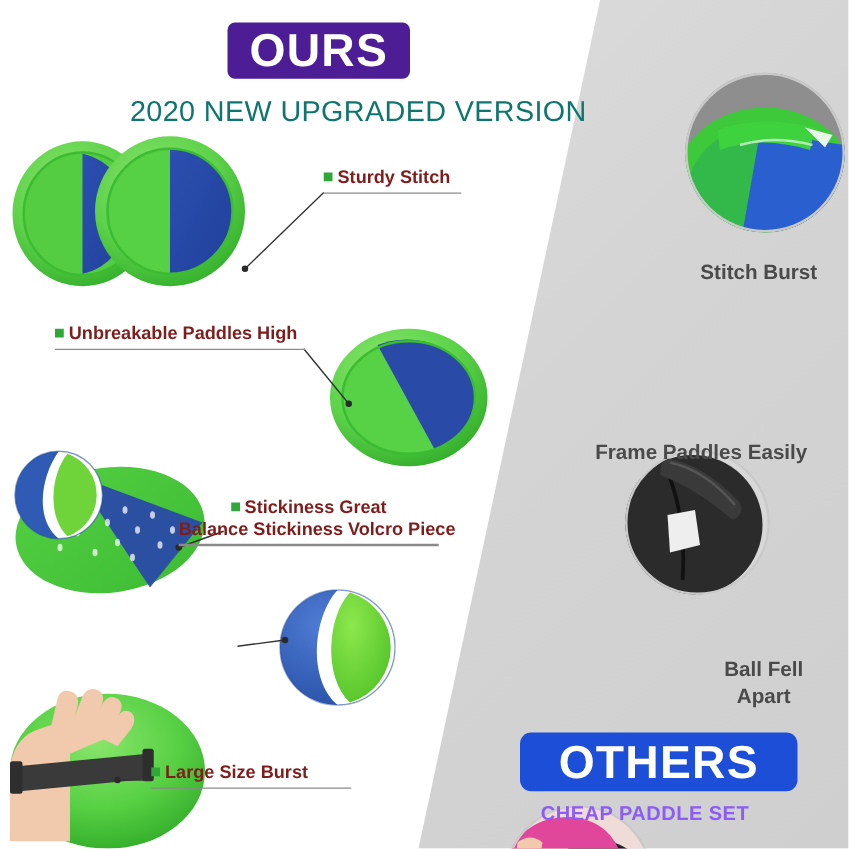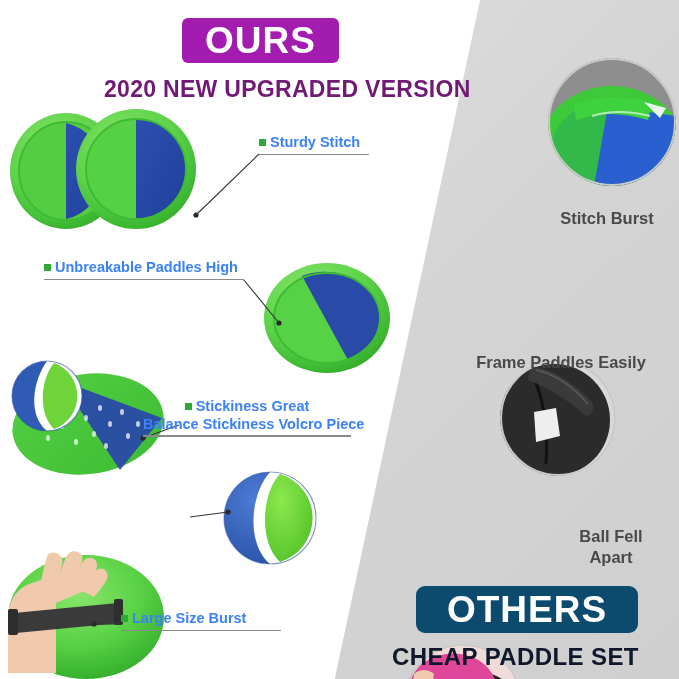--- a/index.html
+++ b/index.html
@@ -15,52 +15,52 @@
   
   .right-panel{
     position:absolute;inset:0;
     background:linear-gradient(135deg,#e3e3e3 0%,#d4d4d4 55%,#cfcfcf 100%);
     clip-path:polygon(100% 0, 100% 100%, 49.3% 100%, 70.7% 0);
     z-index:1;
   }
 
   
   .ours-badge{
-    position:absolute;left:182px;top:18px;width:157px;height:45px;
-    background:#a21caf;border-radius:6px;z-index:6;
+    position:absolute;left:182px;top:18px;width:146px;height:45px;
+    background:#4c1d95;border-radius:6px;z-index:6;
     display:flex;align-items:center;justify-content:center;
   }
   .ours-badge span{
     color:#ffffff;font-size:37px;font-weight:bold;letter-spacing:1px;
     line-height:1;
   }
   .ours-sub{
     position:absolute;left:104px;top:76px;width:360px;z-index:6;
-    color:#701a75;font-size:23px;font-weight:bold;letter-spacing:.3px;
+    color:#0f766e;font-size:23px;font-weight:normal;letter-spacing:.3px;
     white-space:nowrap;
   }
 
   
   .others-badge{
     position:absolute;left:416px;top:586px;width:222px;height:47px;
-    background:#0c4a6e;border-radius:9px;z-index:6;
+    background:#1d4ed8;border-radius:9px;z-index:6;
     display:flex;align-items:center;justify-content:center;
   }
   .others-badge span{
     color:#ffffff;font-size:37px;font-weight:bold;letter-spacing:1px;line-height:1;
   }
   .others-sub{
-    position:absolute;left:392px;top:643px;width:222px;text-align:center;z-index:6;
-    color:#0f172a;font-size:24px;font-weight:bold;letter-spacing:.4px;white-space:nowrap;
+    position:absolute;left:405px;top:643px;width:222px;text-align:center;z-index:6;
+    color:#8b5cf6;font-size:16px;font-weight:bold;letter-spacing:.4px;white-space:nowrap;
   }
 
   
   .callout{position:absolute;z-index:7;}
   .callout .ctext{
-    color:#3b82f6;font-size:14.5px;font-weight:bold;white-space:nowrap;line-height:1.22;
+    color:#7f1d1d;font-size:14.5px;font-weight:bold;white-space:nowrap;line-height:1.22;
   }
   .callout .ctext .bullet{
     display:inline-block;width:7px;height:7px;background:#2ea836;
     margin-right:4px;vertical-align:1px;
   }
   .callout .uline{
     height:1.5px;background:#8a8a8a;margin-top:2px;width:100%;
   }
 
   

